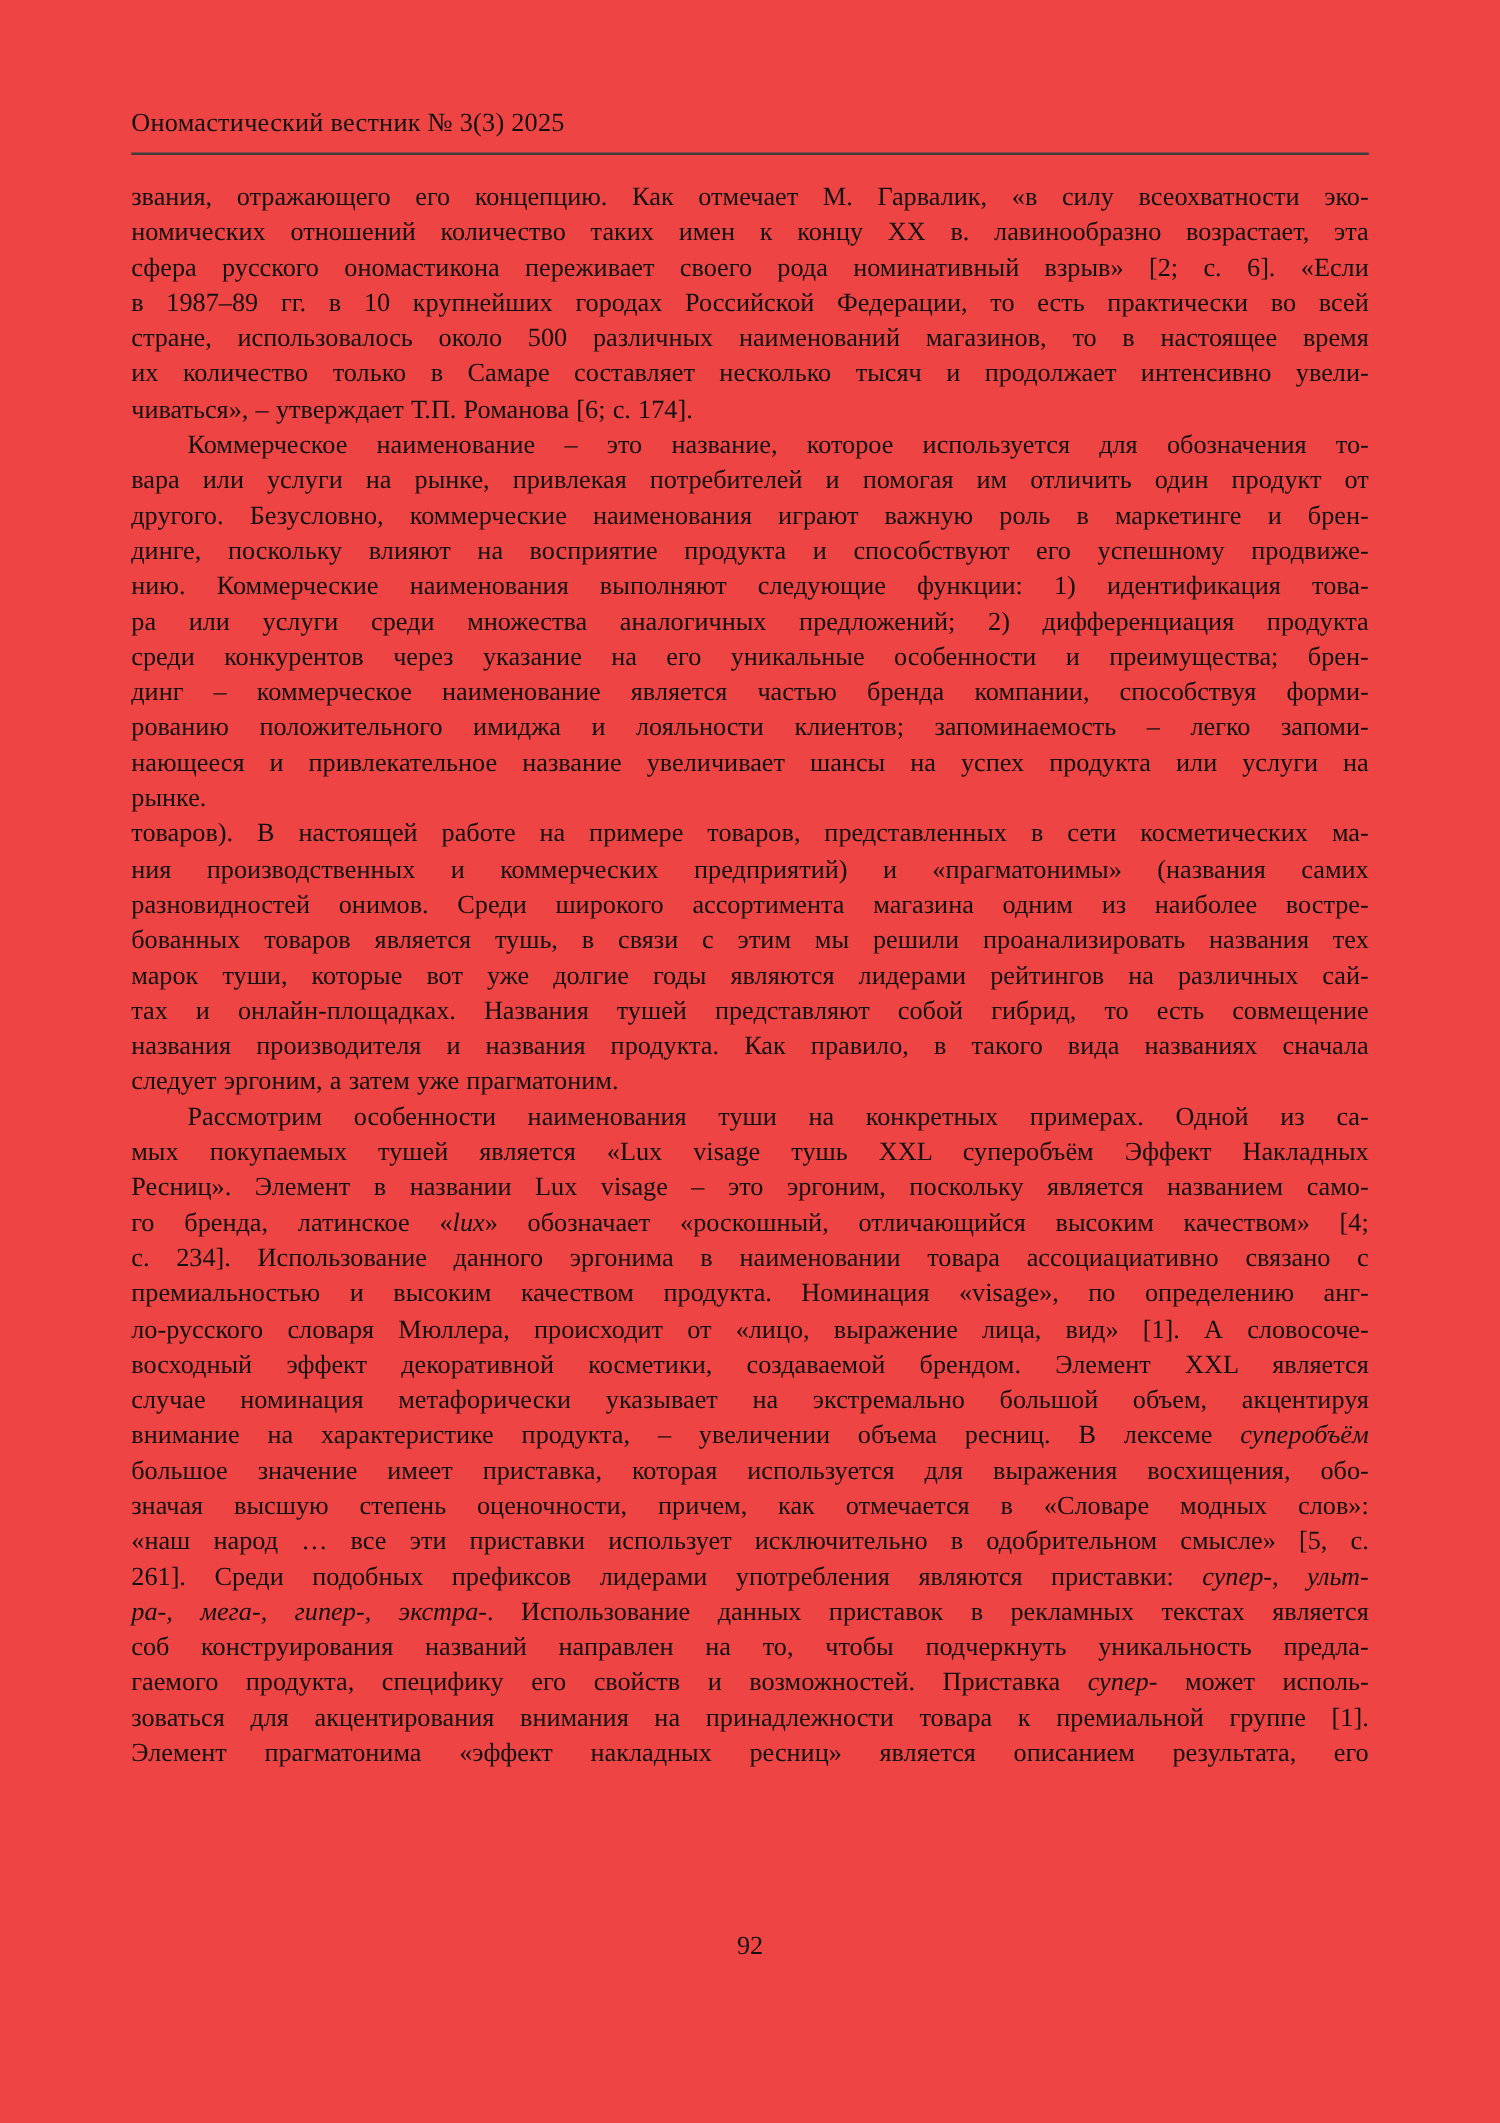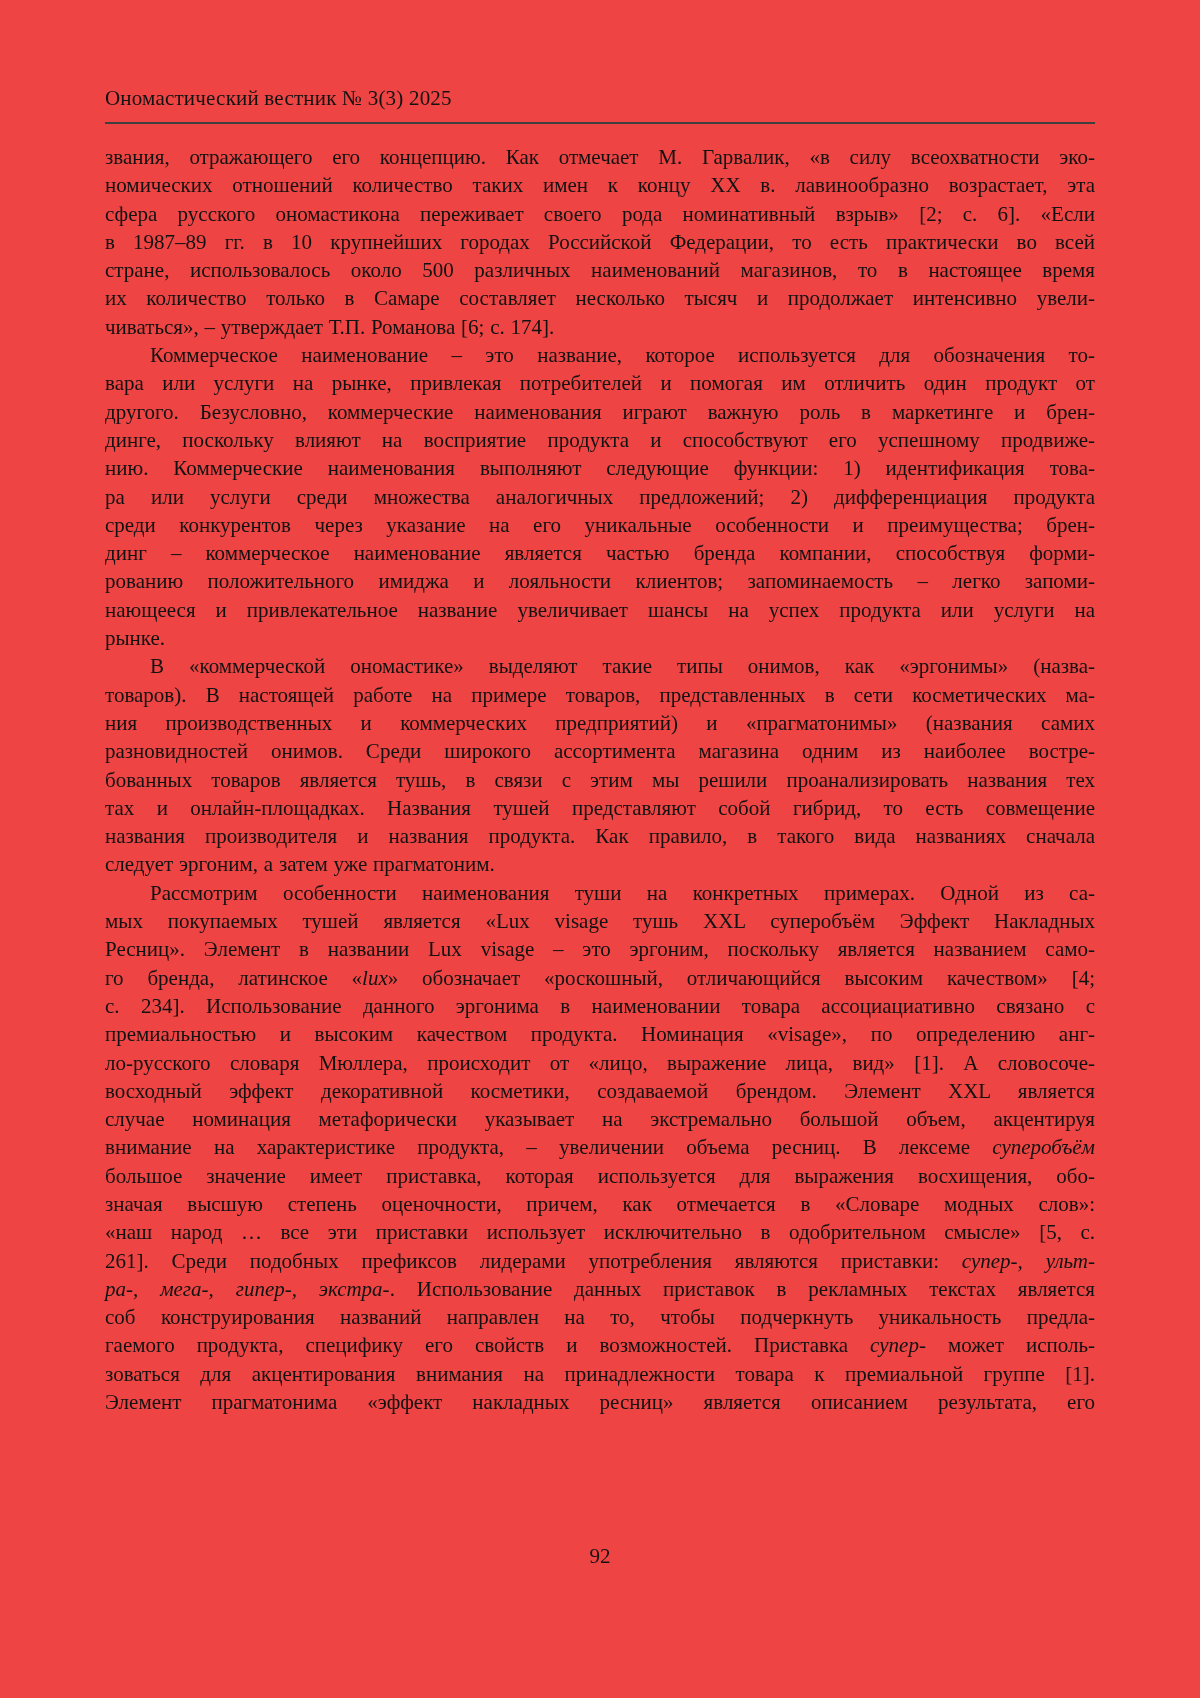--- a/index.html
+++ b/index.html
@@ -74,25 +74,25 @@
       <div class="line"><span>вара или услуги на рынке, привлекая потребителей и помогая им отличить один продукт от</span></div>
       <div class="line"><span>другого. Безусловно, коммерческие наименования играют важную роль в маркетинге и брен-</span></div>
       <div class="line"><span>динге, поскольку влияют на восприятие продукта и способствуют его успешному продвиже-</span></div>
       <div class="line"><span>нию. Коммерческие наименования выполняют следующие функции: 1) идентификация това-</span></div>
       <div class="line"><span>ра или услуги среди множества аналогичных предложений; 2) дифференциация продукта</span></div>
       <div class="line"><span>среди конкурентов через указание на его уникальные особенности и преимущества; брен-</span></div>
       <div class="line"><span>динг – коммерческое наименование является частью бренда компании, способствуя форми-</span></div>
       <div class="line"><span>рованию положительного имиджа и лояльности клиентов; запоминаемость – легко запоми-</span></div>
       <div class="line"><span>нающееся и привлекательное название увеличивает шансы на успех продукта или услуги на</span></div>
       <div class="line noju"><span>рынке.</span></div>
-      <div class="line indent"><span>В «коммерческой ономастике» выделяют такие типы онимов, как «эргонимы» (назва-</span></div>
       <div class="line"><span>товаров). В настоящей работе на примере товаров, представленных в сети косметических ма-</span></div>
       <div class="line"><span>ния производственных и коммерческих предприятий) и «прагматонимы» (названия самих</span></div>
       <div class="line"><span>разновидностей онимов. Среди широкого ассортимента магазина одним из наиболее востре-</span></div>
       <div class="line"><span>бованных товаров является тушь, в связи с этим мы решили проанализировать названия тех</span></div>
+      <div class="line"><span>марок туши, которые вот уже долгие годы являются лидерами рейтингов на различных сай-</span></div>
       <div class="line"><span>тах и онлайн-площадках. Названия тушей представляют собой гибрид, то есть совмещение</span></div>
       <div class="line"><span>названия производителя и названия продукта. Как правило, в такого вида названиях сначала</span></div>
       <div class="line noju"><span>следует эргоним, а затем уже прагматоним.</span></div>
       <div class="line indent"><span>Рассмотрим особенности наименования туши на конкретных примерах. Одной из са-</span></div>
       <div class="line"><span>мых покупаемых тушей является «Lux visage тушь XXL суперобъём Эффект Накладных</span></div>
       <div class="line"><span>Ресниц». Элемент в названии Lux visage – это эргоним, поскольку является названием само-</span></div>
       <div class="line"><span>го бренда, латинское «</span><span class="it">lux</span><span>» обозначает «роскошный, отличающийся высоким качеством» [4;</span></div>
       <div class="line"><span>с. 234]. Использование данного эргонима в наименовании товара ассоциациативно связано с</span></div>
       <div class="line"><span>премиальностью и высоким качеством продукта. Номинация «visage», по определению анг-</span></div>
       <div class="line"><span>ло-русского словаря Мюллера, происходит от «лицо, выражение лица, вид» [1]. А словосоче-</span></div>

